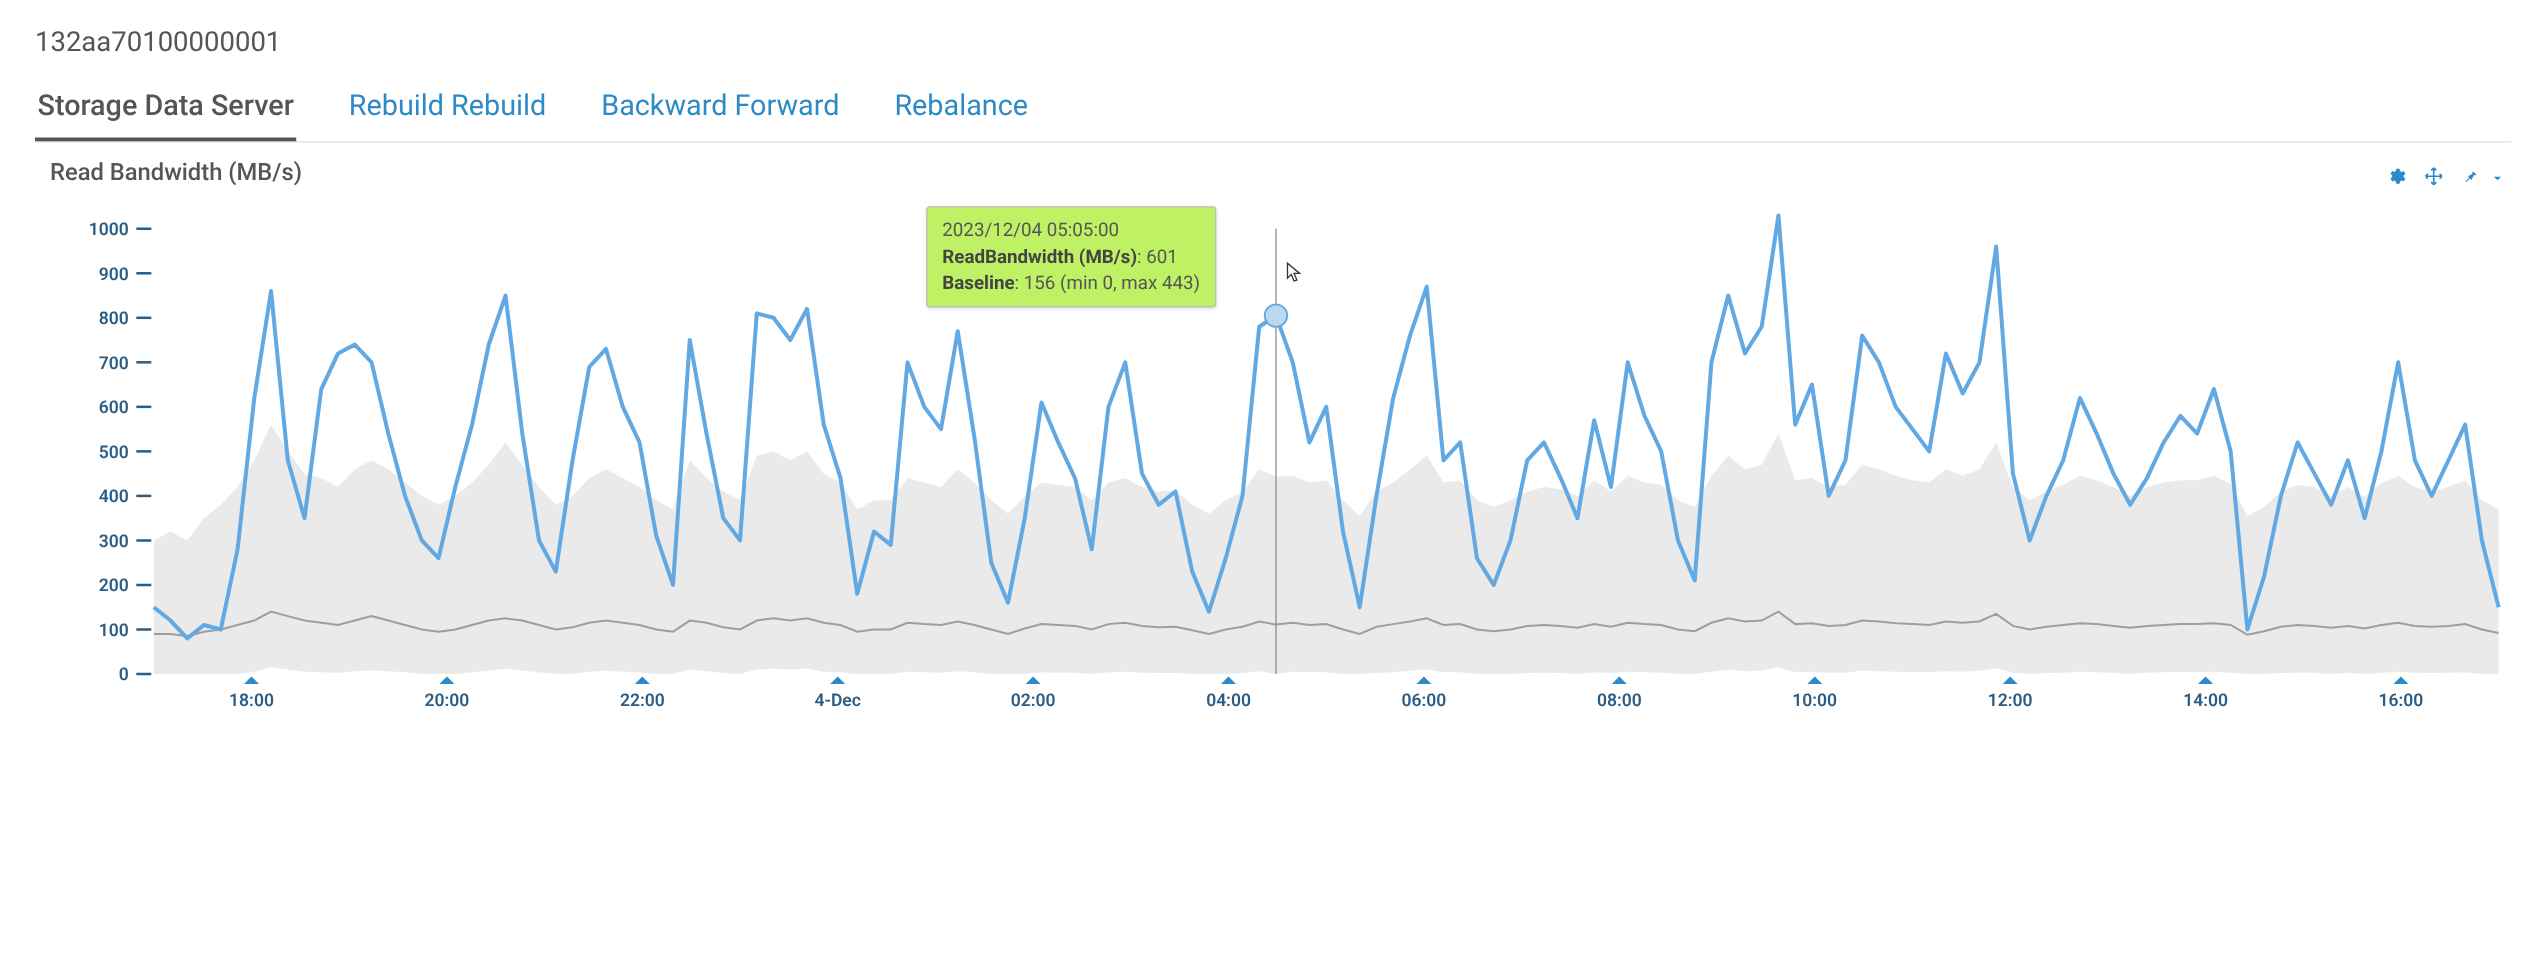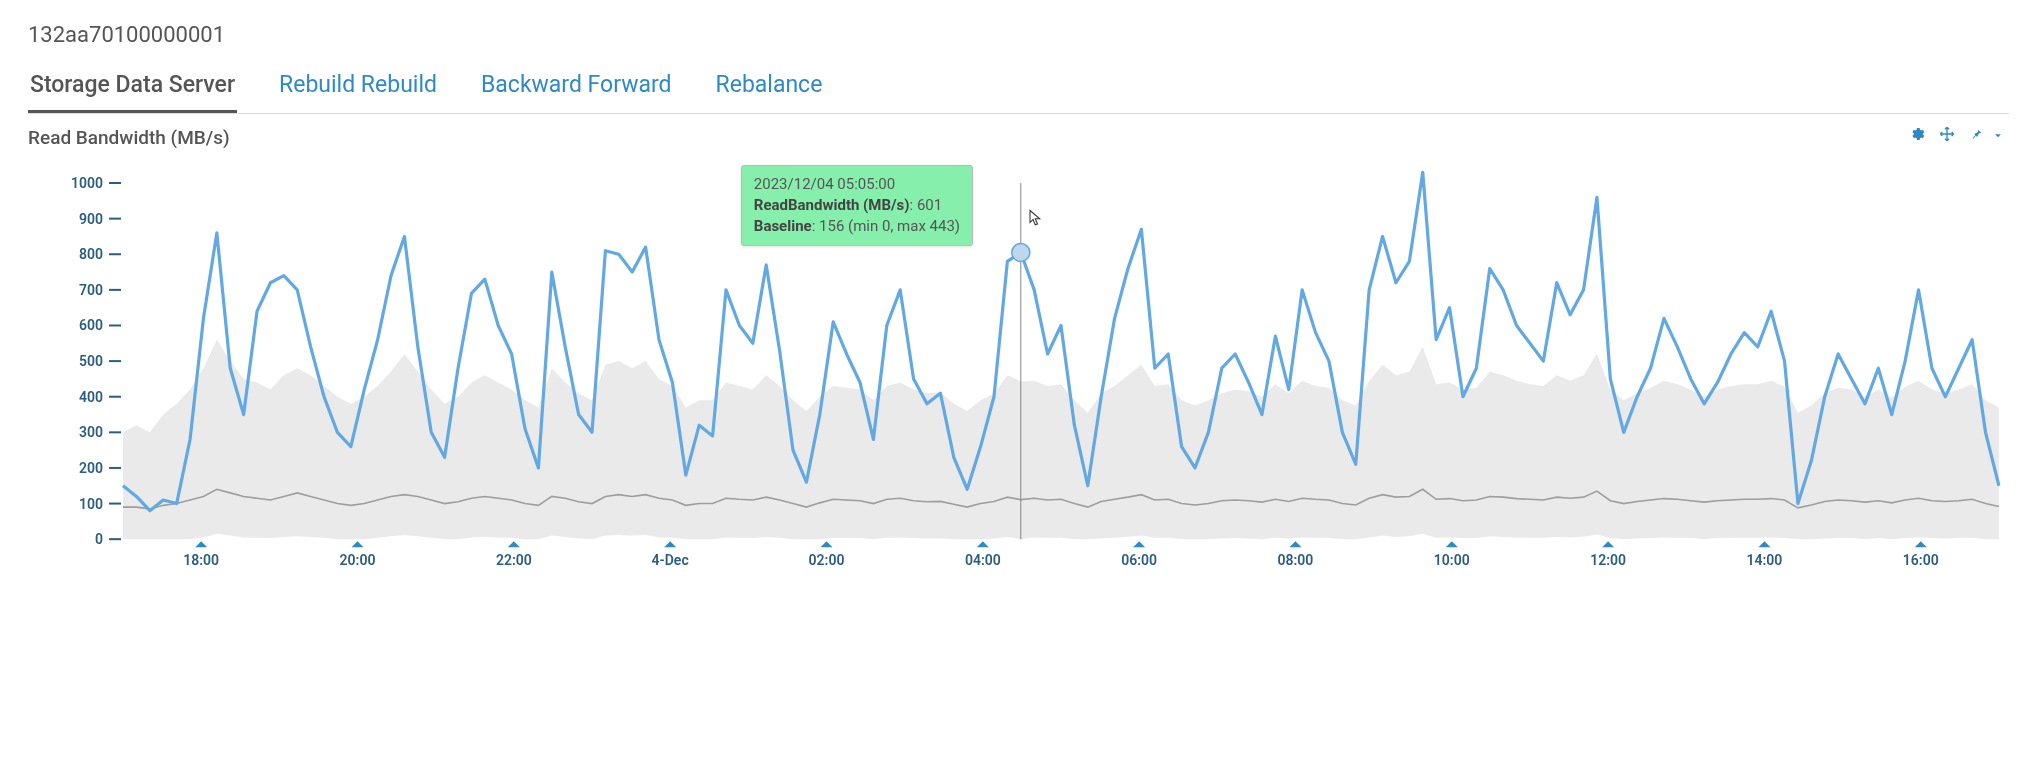--- a/index.html
+++ b/index.html
@@ -1,37 +1,37 @@
 <!DOCTYPE html>
 <html><head>
 <meta charset="utf-8">
 <style>
   html,body{margin:0;padding:0;font-family:"Segoe UI",Roboto,Arial,sans-serif;color:#333;background:#fff}
   .wrap{padding:16px 28px 20px 28px}
   .title{font-size:22px;color:#555;font-weight:400;margin:6px 0 18px 0}
   .tabs{display:flex;gap:40px;border-bottom:1px solid #ddd;margin-bottom:12px}
   .tab{padding:6px 2px 12px 2px;font-size:23px;color:#2e8ac7;cursor:pointer}
   .tab.active{color:#555;border-bottom:3px solid #555;font-weight:500}
-  .chart-head{display:flex;align-items:flex-start;justify-content:space-between;margin:8px 0 4px 0}
+  .chart-head{display:flex;align-items:flex-end;justify-content:space-between;margin:8px 0 4px 12px}
   .chart-title{font-size:19px;color:#555;font-weight:500}
   .tools{display:flex;gap:14px;align-items:center;color:#2e8ac7}
   .tool-icon{width:16px;height:16px;display:inline-block}
   .caret{margin-left:-6px}
   .chart-box{position:relative;height:430px;margin-top:6px}
   svg.chart{position:absolute;inset:0}
   .ytick text{font-size:14px;fill:#2b5d84;font-weight:600}
   .ytick line{stroke:#2b5d84;stroke-width:2}
   .xtick text{font-size:14px;fill:#2b5d84;font-weight:600}
   .xmark{fill:#2e8ac7}
   .baseline-band{fill:#d9d9d9;fill-opacity:.55}
   .baseline-line{stroke:#9e9e9e;stroke-width:1.6;fill:none}
   .series-line{stroke:#62a9e3;stroke-width:3.2;fill:none;stroke-linejoin:round}
   .hover-line{stroke:#888;stroke-width:1}
   .hover-dot{fill:#bcd8ef;stroke:#62a9e3;stroke-width:1.5}
-  .tooltip{position:absolute;background:#86efac;border:1px solid #bbb;border-radius:3px;
+  .tooltip{position:absolute;background:#bef264;border:1px solid #bbb;border-radius:3px;
            padding:8px 12px;font-size:15px;color:#555;line-height:1.4;white-space:nowrap;
            box-shadow:0 1px 3px rgba(0,0,0,.12)}
   .tooltip b{color:#444}
   .cursor{position:absolute;width:18px;height:22px;pointer-events:none}
 </style>
 </head>
 <body>
 <div class="wrap">
 
   <div class="title">132aa70100000001</div>

